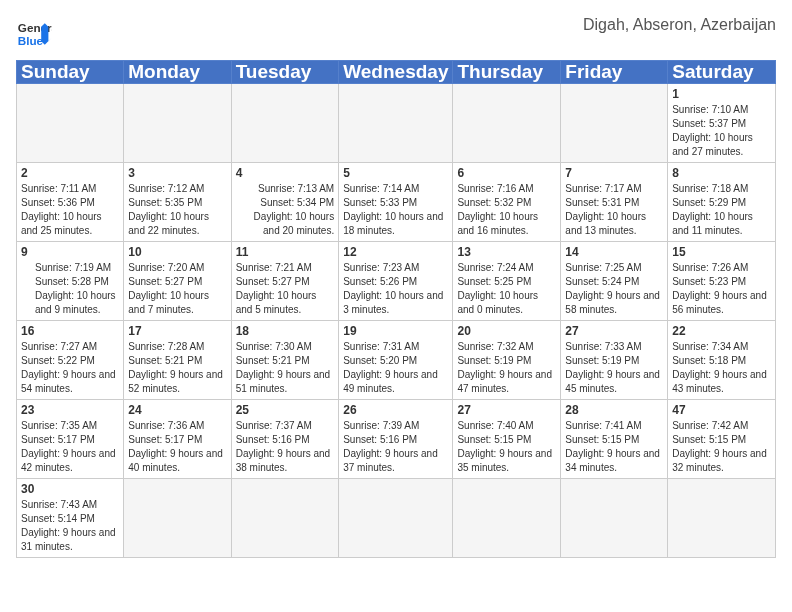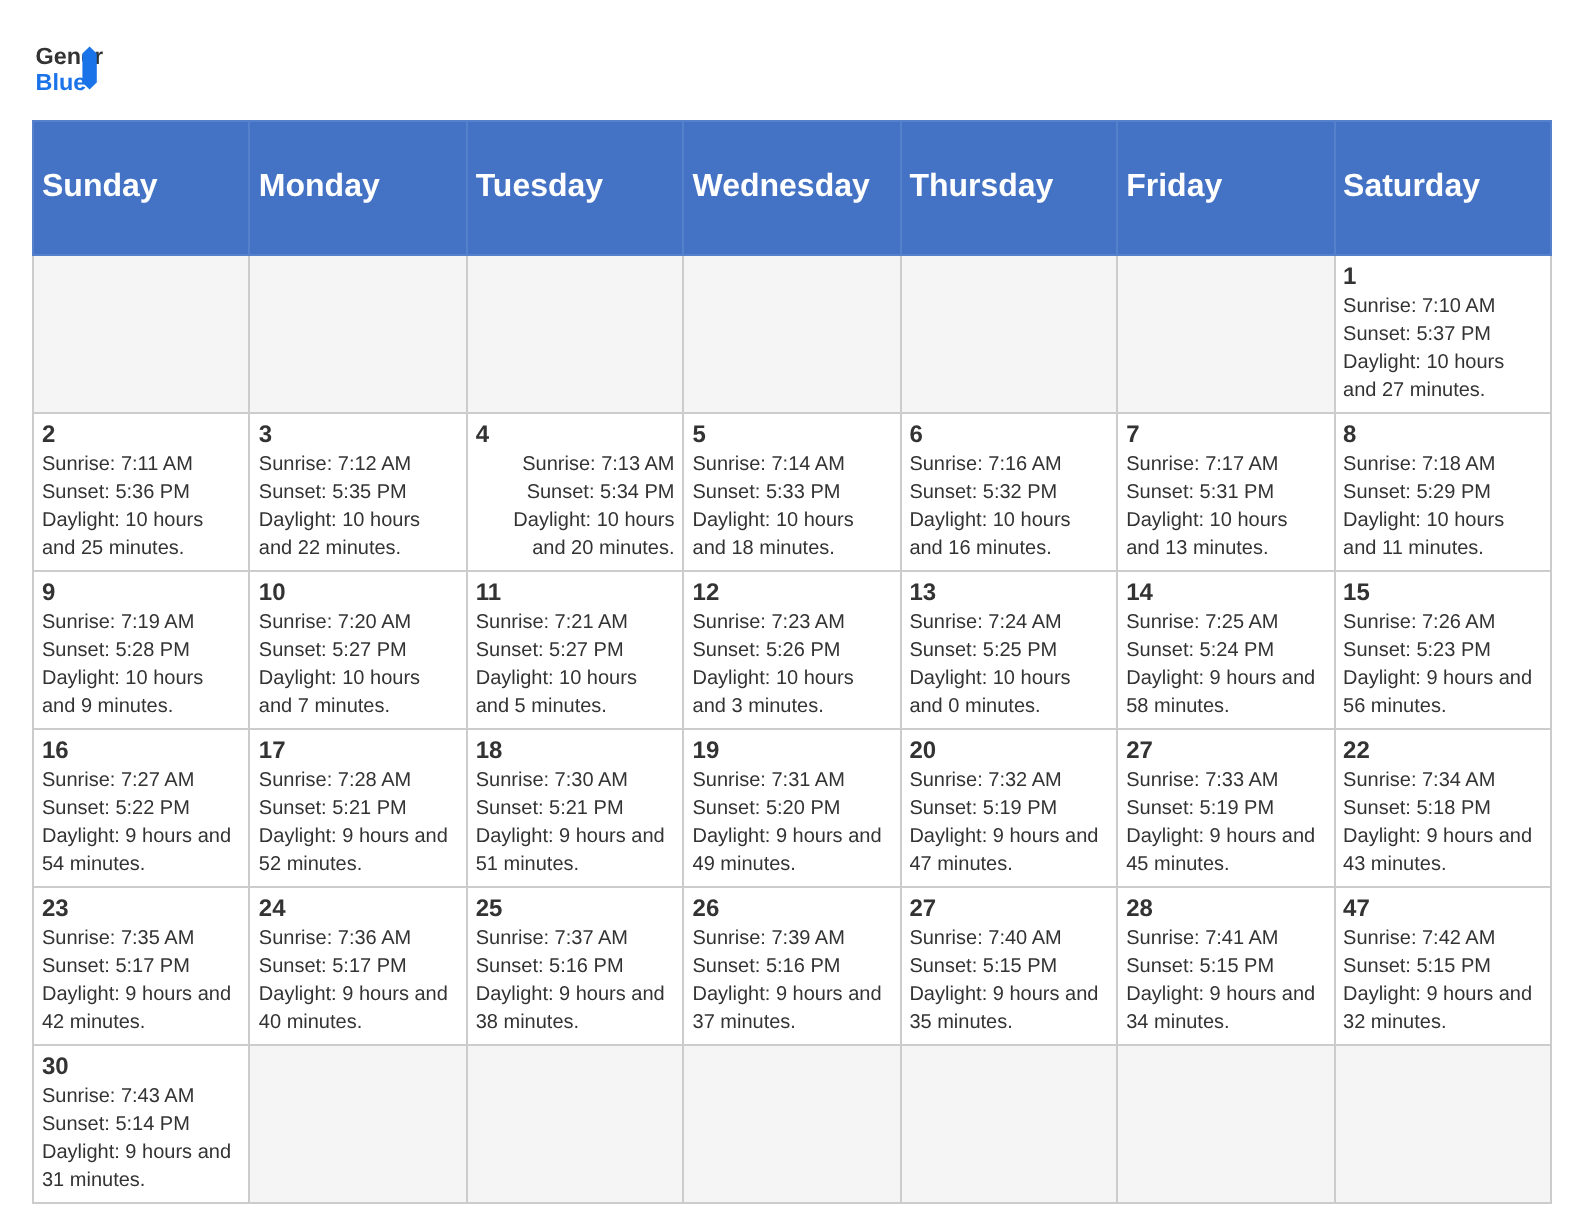--- a/index.html
+++ b/index.html
@@ -39,23 +39,23 @@
       color: #555;
     }
     .calendar {
       width: 100%;
       border-collapse: collapse;
       border: 1px solid #ccc;
     }
     .calendar th {
       background: #4472c4;
       color: #fff;
-      font-size: 16px;
+      font-size: 19px;
       font-weight: bold;
-      padding: 24px 4px;
+      padding: 0 4px;
       text-align: left;
       border: 1px solid #5580cc;
     }
     .calendar td {
       border: 1px solid #ccc;
       vertical-align: top;
       padding: 3px 4px;
       width: calc(100% / 7);
       height: 78px;
       font-size: 10.5px;
@@ -87,20 +87,21 @@
 <div>
   <div class="header-area">
     <div class="logo">
       <svg class="logo-icon" viewBox="0 0 40 40">
         <text x="2" y="18" font-size="13" font-weight="bold" fill="#333" font-family="Arial">General</text>
         <text x="2" y="32" font-size="13" font-weight="bold" fill="#1a73e8" font-family="Arial">Blue</text>
         <polygon points="32,8 40,16 36,12 36,28 40,24 32,32 28,28 28,12" fill="#1a73e8"></polygon>
       </svg>
     </div>
     <div class="title-area">
+      <div class="location">Digah, Abseron, Azerbaijan</div>
     </div>
   </div>
 
   <table class="calendar">
     <thead>
       <tr>
         <th>Sunday</th>
         <th>Monday</th>
         <th>Tuesday</th>
         <th>Wednesday</th>
@@ -164,21 +165,21 @@
           <td>
             <span class="day-number">8</span>
             <div class="day-info" style="white-space: pre-line;">Sunrise: 7:18 AM
 Sunset: 5:29 PM
 Daylight: 10 hours and 11 minutes.</div>
           </td>
         </tr>
         <tr>
           <td>
             <span class="day-number">9</span>
-            <div class="day-info" style="white-space: pre-line;">Sunrise: 7:19 AM
+            <div class="day-info" style="white-space: pre-line; margin-left: 14px;">Sunrise: 7:19 AM
 Sunset: 5:28 PM
 Daylight: 10 hours and 9 minutes.</div>
           </td>
           <td>
             <span class="day-number">10</span>
             <div class="day-info" style="white-space: pre-line;">Sunrise: 7:20 AM
 Sunset: 5:27 PM
 Daylight: 10 hours and 7 minutes.</div>
           </td>
           <td>

